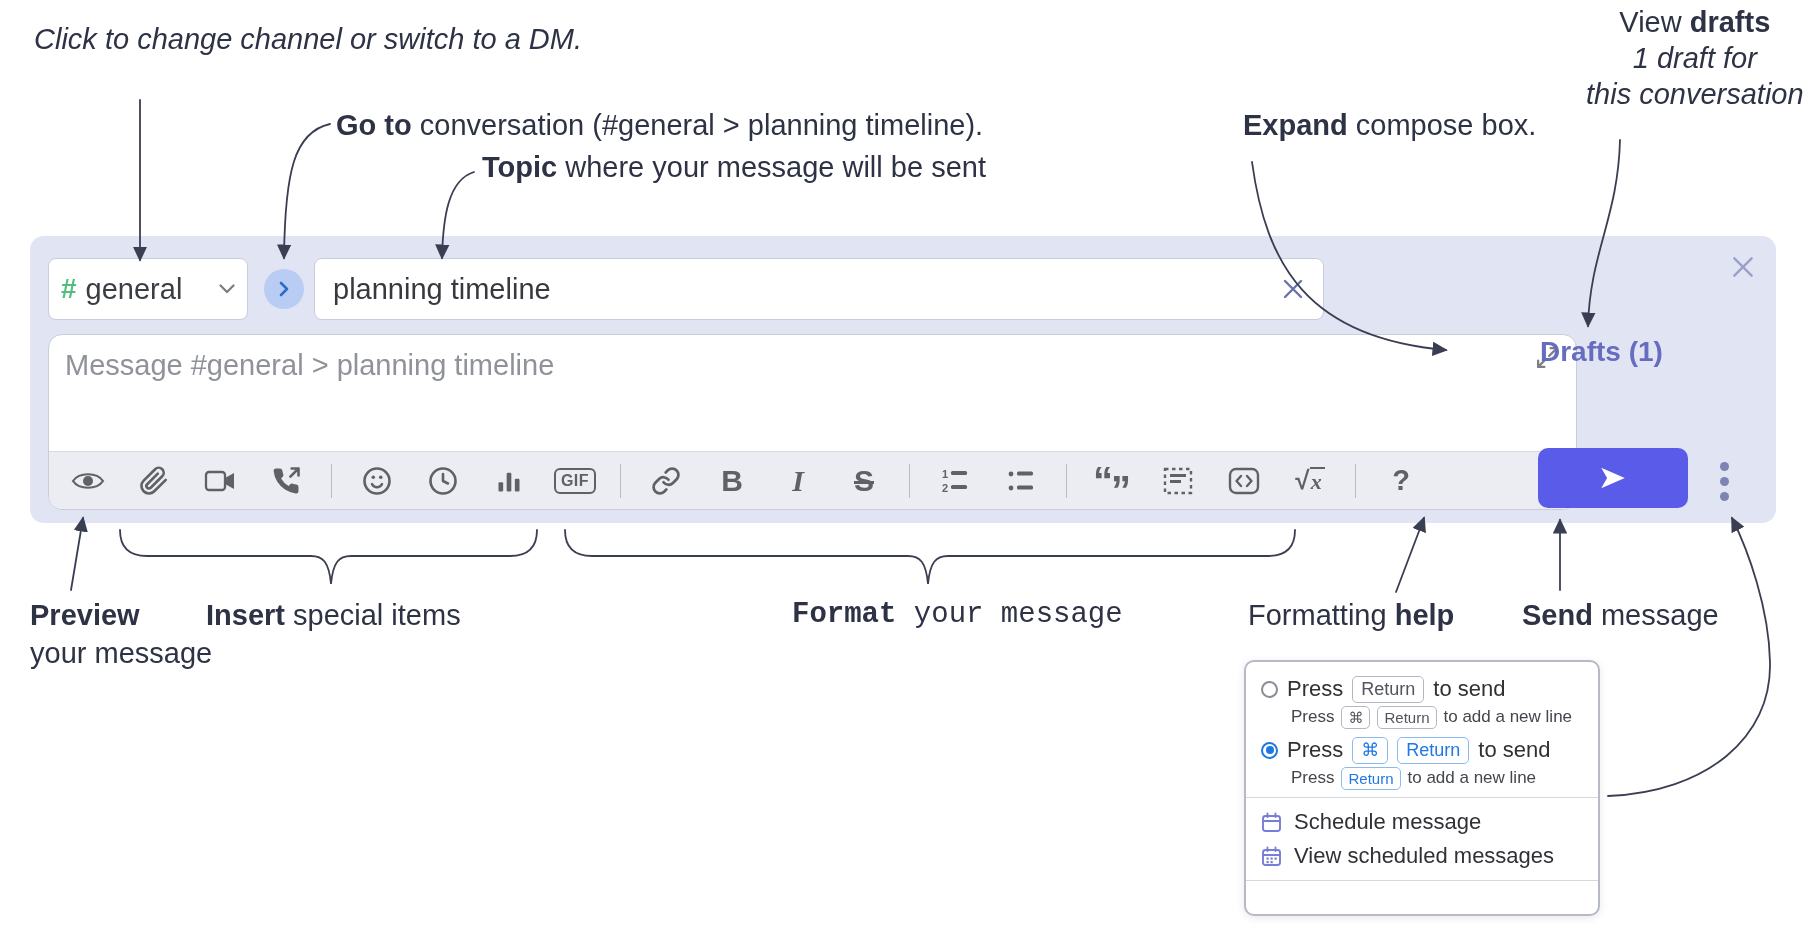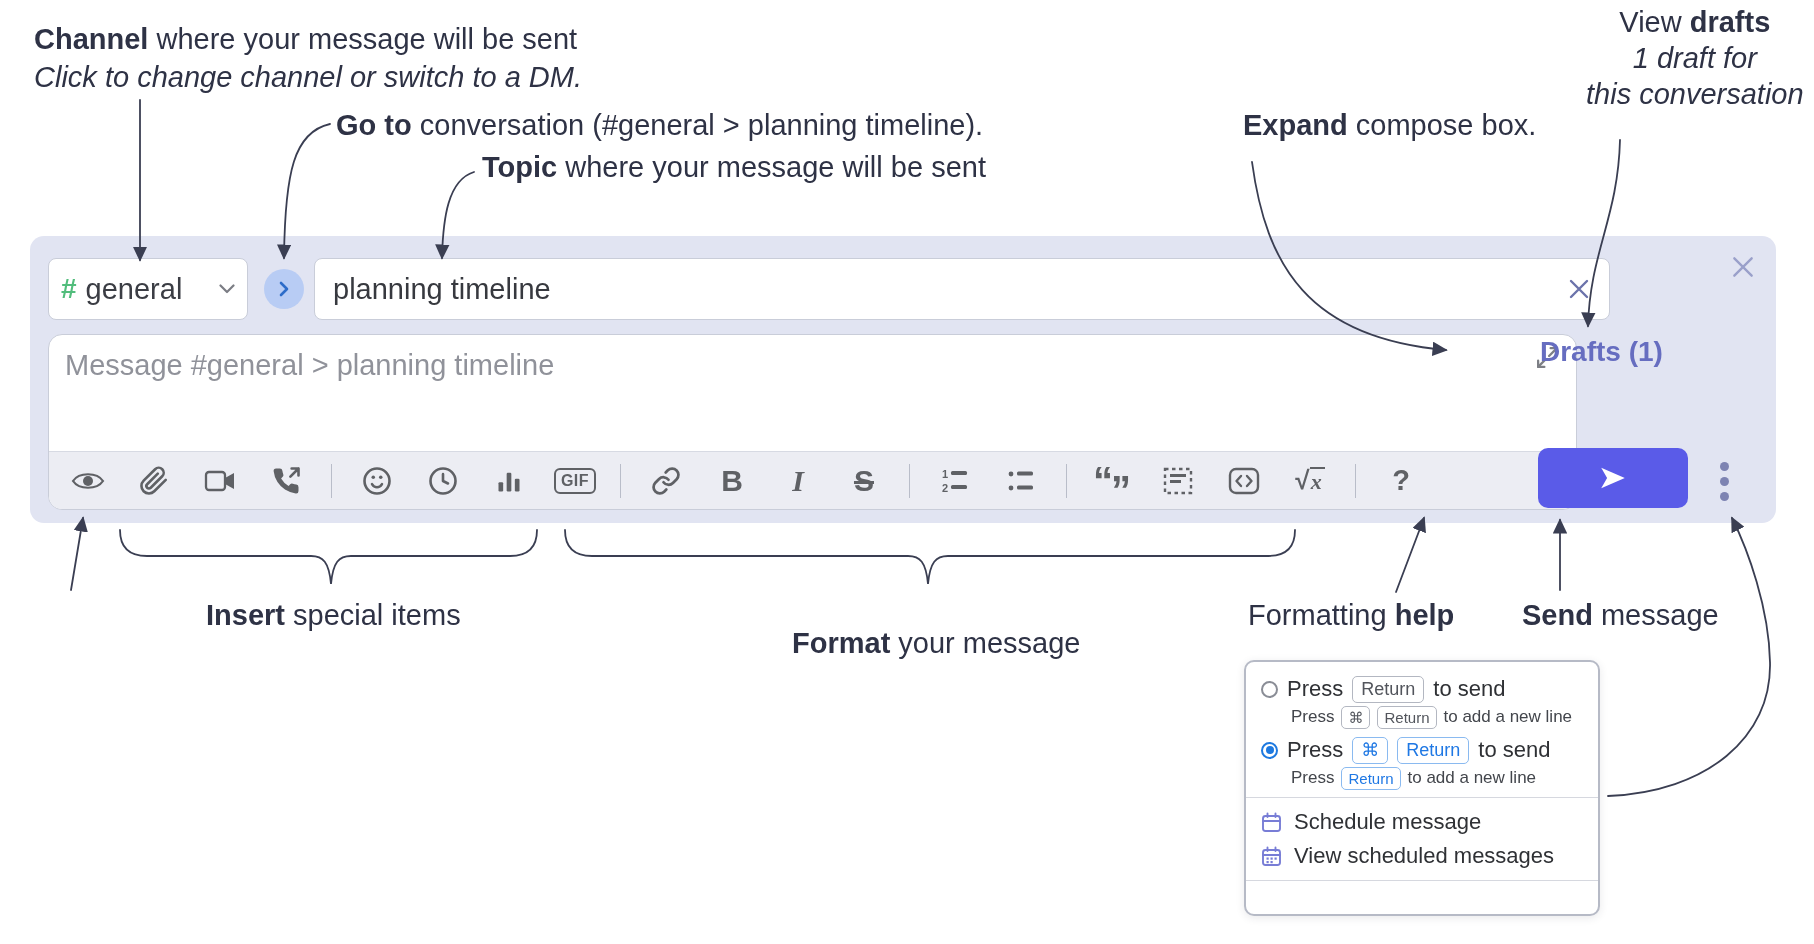--- a/index.html
+++ b/index.html
@@ -9,21 +9,21 @@
   .ann b{font-weight:700;}
   .it{font-style:italic;}
   
   .compose{position:absolute;left:30px;top:236px;width:1746px;height:287px;background:#e1e4f2;border-radius:14px;}
   .chan-box{position:absolute;left:18px;top:22px;width:200px;height:62px;background:#fff;border:1px solid #c9cdd9;
             border-radius:8px;display:flex;align-items:center;padding:0 12px;box-sizing:border-box;gap:9px;cursor:pointer;}
   .hash{color:#52bd7c;font-weight:700;font-size:28px;}
   .chan-name{font-size:29px;color:#3b3d44;flex:1;}
   .circle-btn{position:absolute;left:234px;top:33px;width:40px;height:40px;border-radius:50%;background:#b8ccf4;
               display:flex;align-items:center;justify-content:center;}
-  .topic-box{position:absolute;left:284px;top:22px;width:1296px;height:62px;background:#fff;border:1px solid #c9cdd9;
+  .topic-box{position:absolute;left:284px;top:22px;width:1010px;height:62px;background:#fff;border:1px solid #c9cdd9;
              border-radius:8px;box-sizing:border-box;display:flex;}
   .topic-box input{border:none;outline:none;flex:1;font-family:inherit;font-size:29px;color:#37393f;padding:0 0 0 18px;background:transparent;}
   .xbtn{background:none;border:none;padding:4px;cursor:pointer;display:flex;align-items:center;margin-right:14px;}
   .close-x{position:absolute;right:16px;top:14px;background:none;border:none;padding:4px;cursor:pointer;}
   .msg-box{position:absolute;left:18px;top:98px;width:1529px;height:176px;background:#fff;border:1px solid #c9cdd9;
            border-radius:14px;box-sizing:border-box;display:flex;flex-direction:column;overflow:hidden;}
   .msg-box textarea{flex:1;border:none;outline:none;resize:none;font-family:inherit;font-size:29px;color:#3b3d44;
                     padding:14px 50px 4px 16px;background:transparent;}
   .msg-box textarea::placeholder{color:#90929a;opacity:1;}
   .expand-btn{position:absolute;right:14px;top:8px;background:none;border:none;padding:2px;cursor:pointer;}
@@ -64,21 +64,20 @@
   .micon{display:flex;flex:none;}
   
   .overlay{position:absolute;left:0;top:0;pointer-events:none;z-index:6;}
 </style>
 </head>
 <body>
 
 <div class="canvas">
 
   <div class="ann" style="left:34px;top:20px;">
-    <div><b>Channel</b><span> where your message will be sent</span></div>
     <div class="it">Click to change channel or switch to a DM.</div>
   </div>
 
   <div class="ann" style="left:336px;top:106px;">
     <b>Go to</b><span> conversation (#general &gt; planning timeline).</span>
   </div>
 
   <div class="ann" style="left:482px;top:148px;">
     <b>Topic</b><span> where your message will be sent</span>
   </div>
@@ -256,24 +255,28 @@
       </svg>
     </button>
 
     <button class="dots-btn">
       <i></i>
         <i></i>
         <i></i>
     </button>
   </div>
 
+  <div class="ann" style="left:30px;top:596px;">
+    <div><b>Preview</b></div>
+    <div>your message</div>
+  </div>
   <div class="ann" style="left:206px;top:596px;">
     <b>Insert</b><span> special items</span>
   </div>
-  <div class="ann" style="left:792px;top:624px;">
+  <div class="ann" style="left:792px;top:596px;font-family:Liberation Mono, monospace;">
     <b>Format</b><span> your message</span>
   </div>
   <div class="ann" style="left:1248px;top:596px;">
     <span>Formatting </span><b>help</b>
   </div>
   <div class="ann" style="left:1522px;top:596px;">
     <b>Send</b><span> message</span>
   </div>
 
   <div class="menu">

